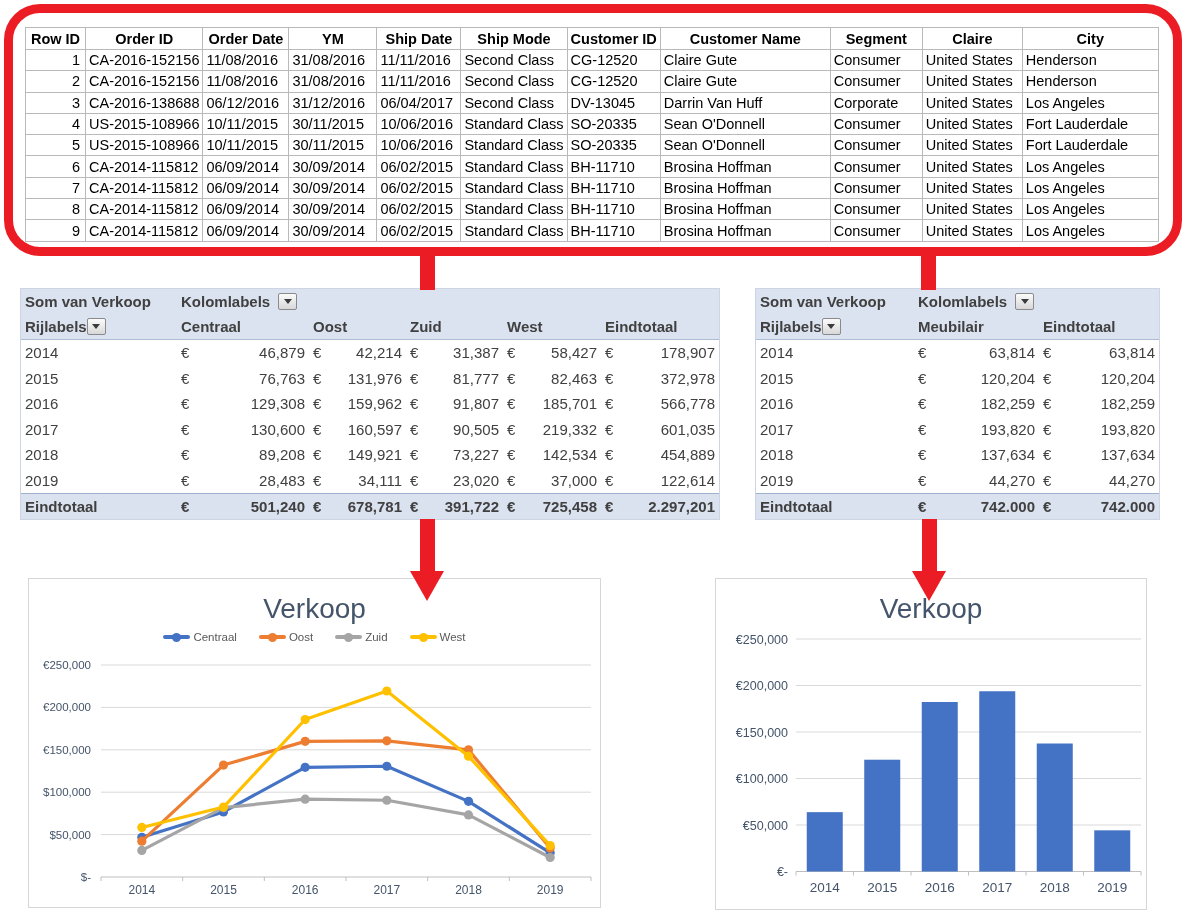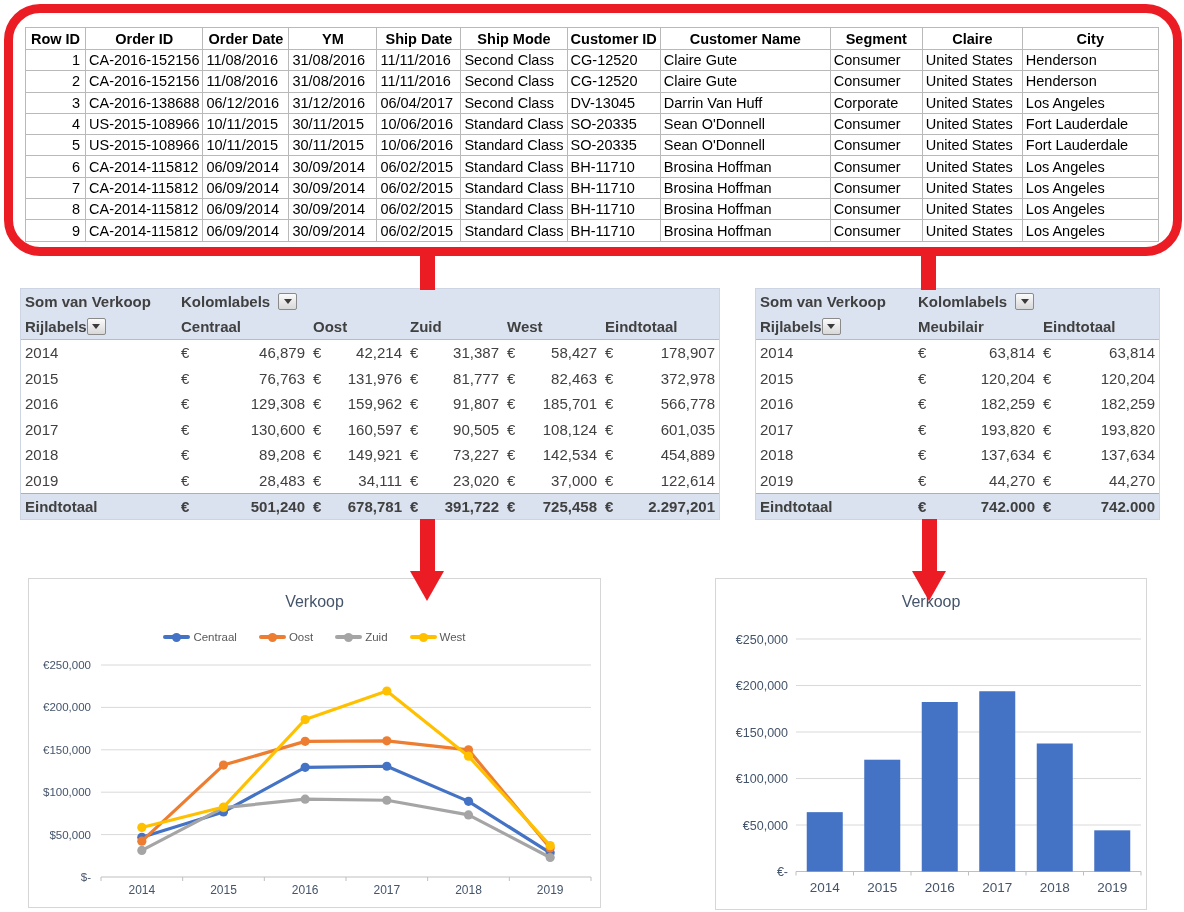--- a/index.html
+++ b/index.html
@@ -42,21 +42,21 @@
             background:linear-gradient(#fbfbfb,#d8d8d8); display:flex; align-items:center;
             justify-content:center; cursor:pointer; }
   .dd-btn .tri { width:0; height:0; border-left:4px solid transparent;
                  border-right:4px solid transparent; border-top:5px solid #3b3b3b; }
 
   
   .chart { position:absolute; background:#fff; border:1px solid #d6d6d6; z-index:2; }
   .chart-line { left:28px; top:578px; width:573px; height:330px; }
   .chart-bar  { left:715px; top:578px; width:432px; height:332px; }
   .chart-title { position:absolute; left:0; right:0; top:14px; text-align:center;
-                 font-size:16px; color:#44546A; }
+                 font-size:28px; color:#44546A; }
   .legend { position:absolute; left:0; right:0; top:52px; display:flex; justify-content:center;
             gap:22px; align-items:center; }
   .legend-item { display:flex; align-items:center; gap:3px; }
   .lkey { position:relative; width:27px; height:4px; border-radius:2px; flex:0 0 auto; }
   .ldot { position:absolute; left:9px; top:-2.5px; width:9px; height:9px; border-radius:50%; }
   .legend-label { font-size:11.5px; color:#595959; }
   svg.plot { position:absolute; left:0; top:0; }
 </style>
 </head>
 <body>
@@ -300,21 +300,21 @@
     <div class="pcell acc ">
       <span class="cur">€</span>
       <span class="num">160,597</span>
     </div>
     <div class="pcell acc ">
       <span class="cur">€</span>
       <span class="num">90,505</span>
     </div>
     <div class="pcell acc ">
       <span class="cur">€</span>
-      <span class="num">108,124</span>
+      <span class="num">219,332</span>
     </div>
     <div class="pcell acc ">
       <span class="cur">€</span>
       <span class="num">601,035</span>
     </div>
     <div class="pcell">2018</div>
     <div class="pcell acc ">
       <span class="cur">€</span>
       <span class="num">89,208</span>
     </div>

